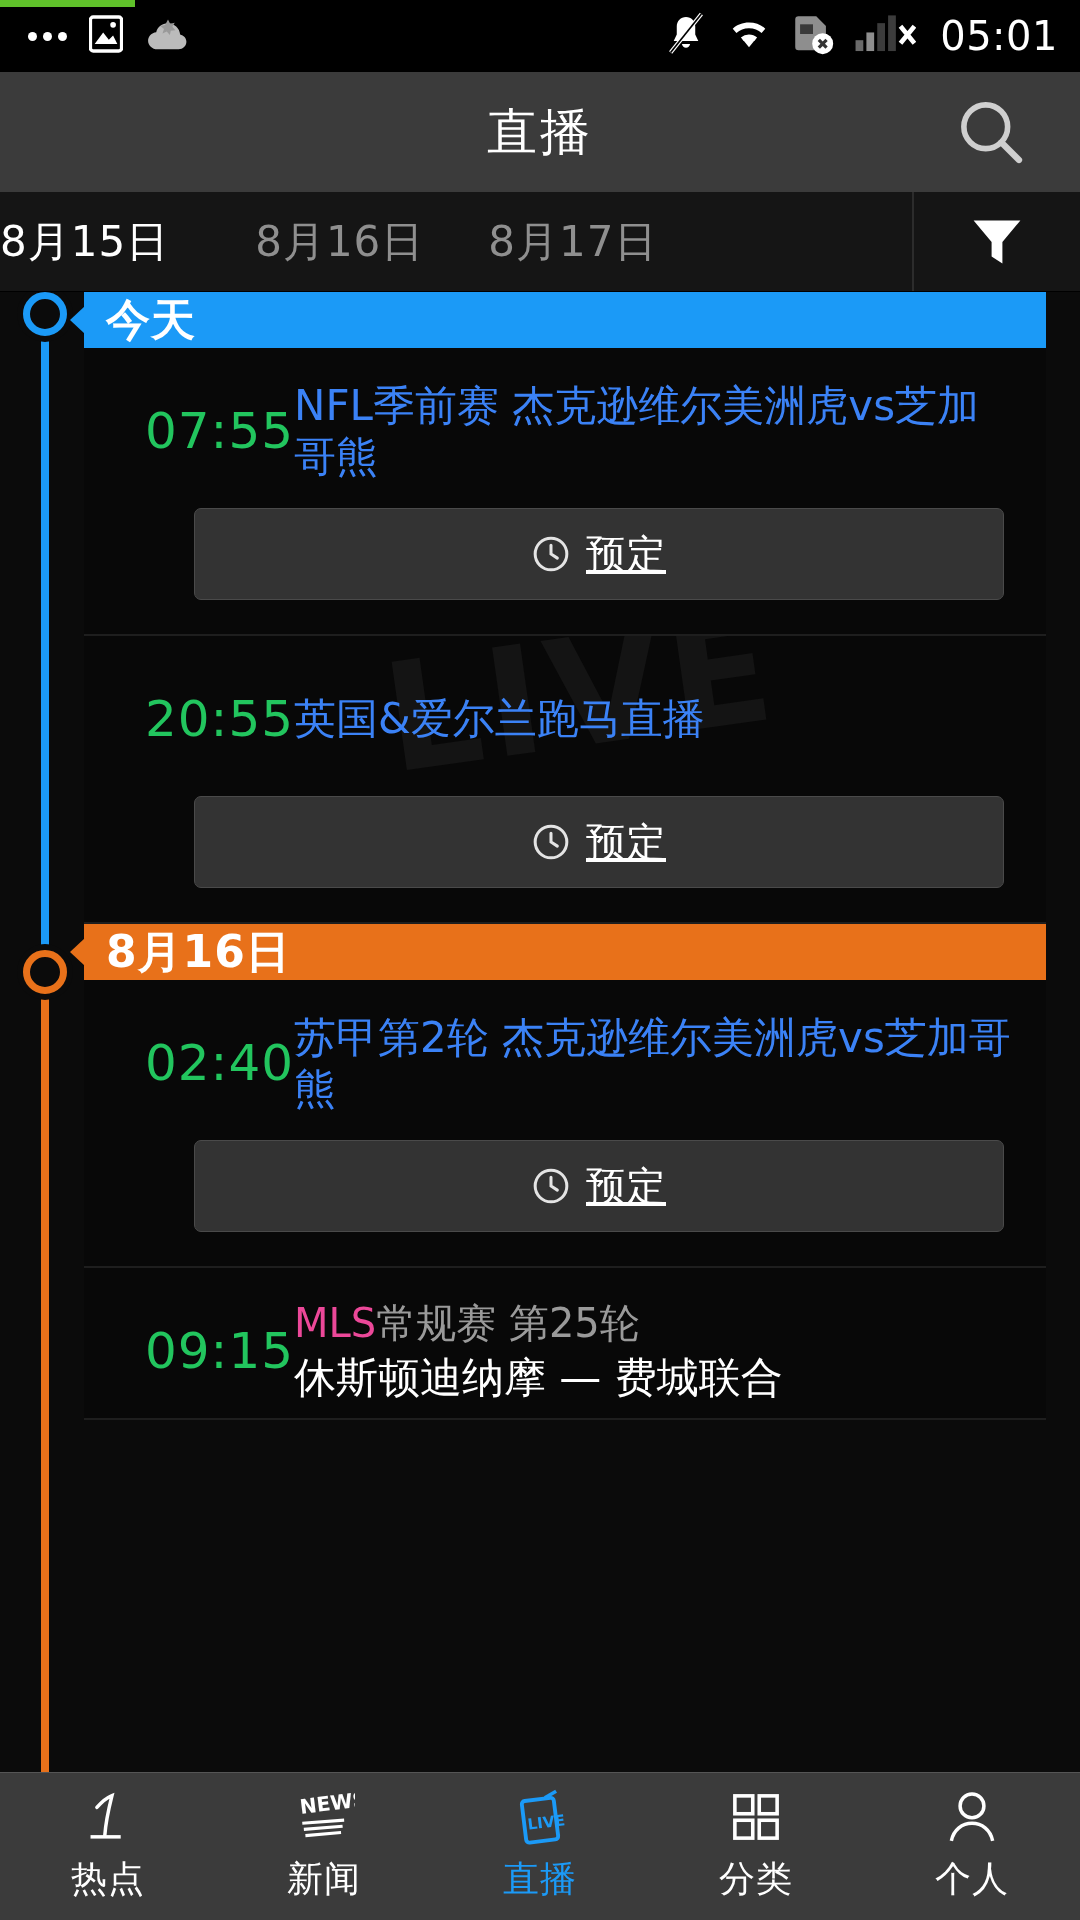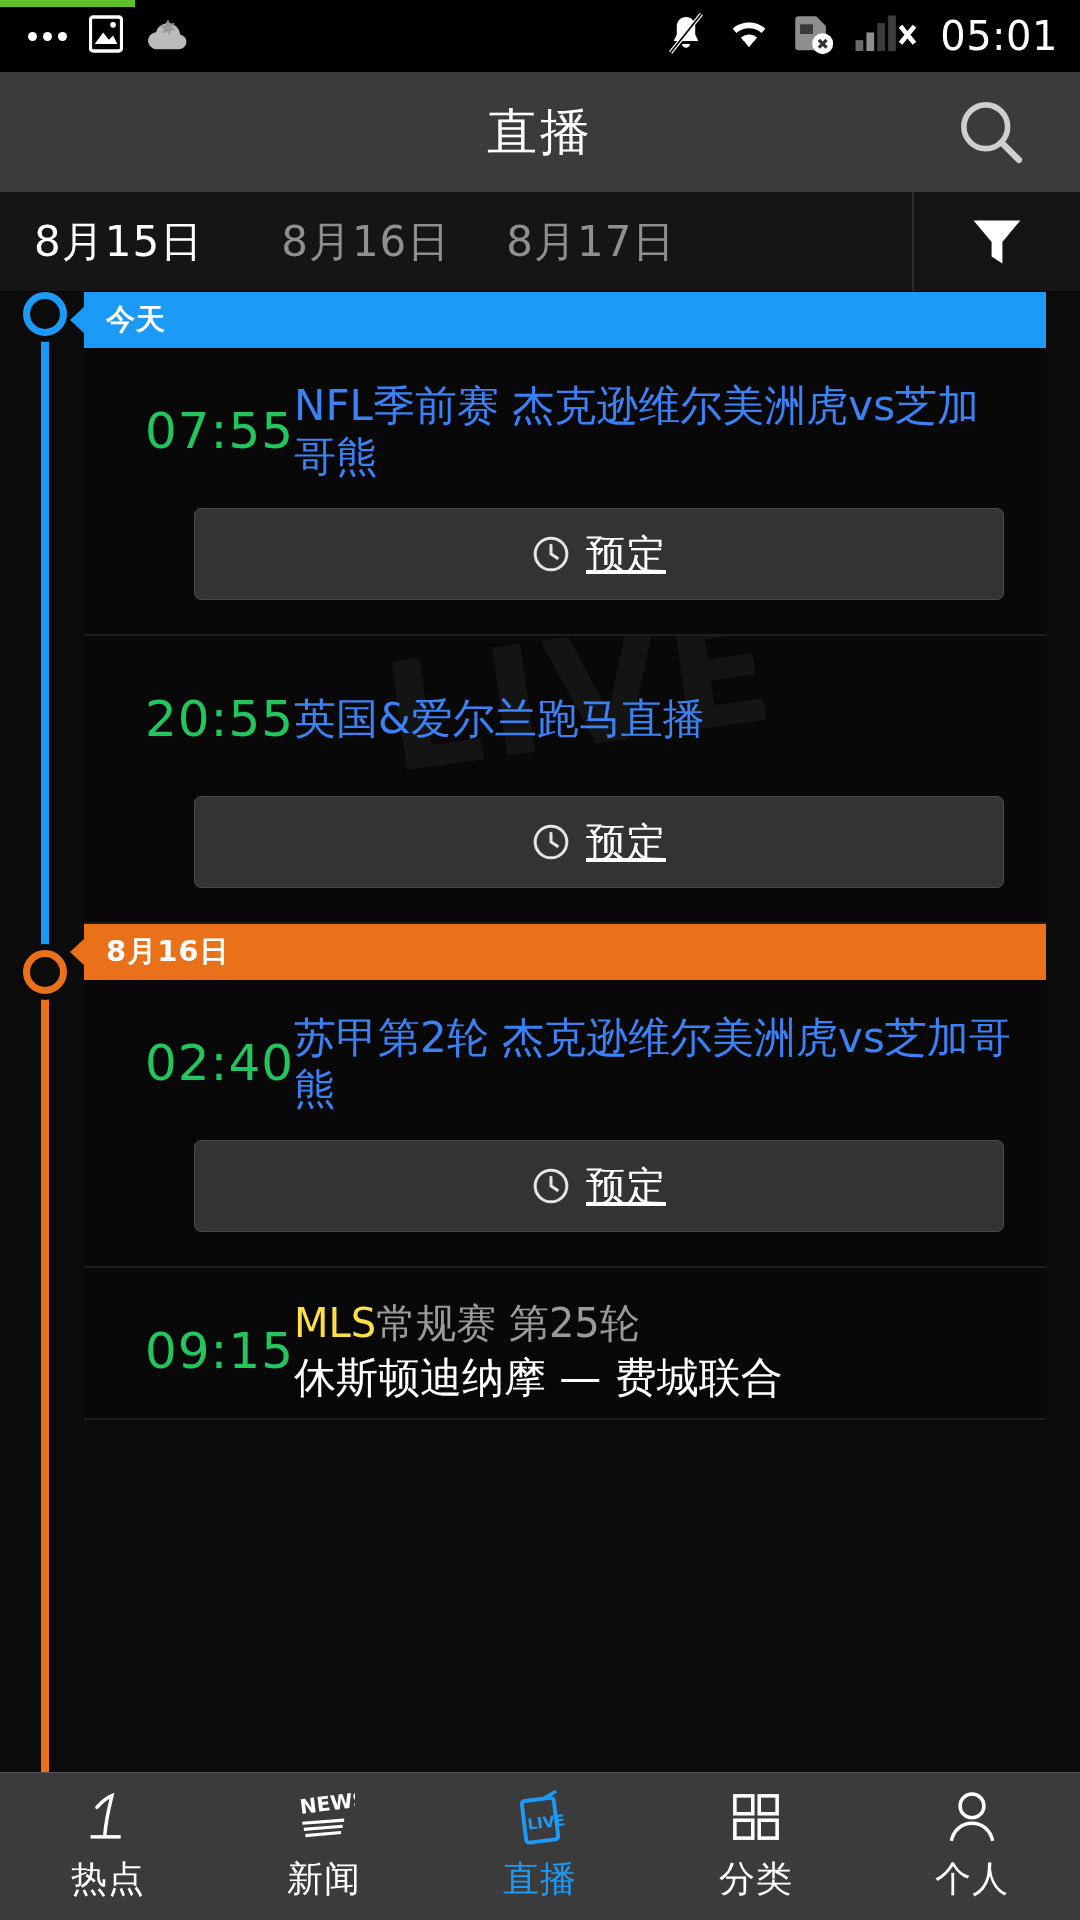--- a/index.html
+++ b/index.html
@@ -47,21 +47,21 @@
     position: absolute; right: 52px; top: 50%; transform: translateY(-50%);
     width: 74px; height: 74px; display: flex; align-items: center; justify-content: center;
   }
 
   
   .datebar {
     position: absolute; top: 192px; left: 0; width: 1080px; height: 100px;
     background: #151515; display: flex; align-items: stretch; z-index: 14;
     border-bottom: 1px solid #000;
   }
-  .date-tabs { display: flex; align-items: center; flex: 1; padding-left: 34px; gap: 0; }
+  .date-tabs { display: flex; align-items: center; flex: 1; gap: 8px; }
   .date-tab {
     font-size: 42px; color: #8f8f8f; padding: 0 38px 0 0; line-height: 1;
     letter-spacing: 1px; white-space: nowrap;
   }
   .date-tab:first-child { padding-right: 60px; }
   .date-tab + .date-tab { padding-left: 18px; }
   .date-tab.active { color: #fff; }
   .filter-cell {
     width: 168px; border-left: 2px solid #2c2c2c;
     display: flex; align-items: center; justify-content: center;
@@ -81,21 +81,21 @@
     position: absolute; left: -18px; width: 44px; height: 44px; border-radius: 50%;
     border: 7px solid #1b9af7; background: #0b0b0b; box-shadow: 0 0 0 6px #0b0b0b;
   }
   .node.orange { border-color: #e8711a; }
 
   .content { position: absolute; left: 84px; right: 34px; top: 0; }
 
   
   .day-banner {
     position: relative; height: 56px; display: flex; align-items: center;
-    padding-left: 22px; color: #fff; font-size: 29px; font-weight: bold;
+    padding-left: 22px; color: #fff; font-size: 44px; font-weight: bold;
     letter-spacing: 1px;
   }
   .day-banner.today { background: #1b9af7; }
   .day-banner.next  { background: #e8711a; }
   .day-banner::before {
     content: ""; position: absolute; left: -14px; top: 50%; transform: translateY(-50%);
     border-top: 14px solid transparent; border-bottom: 14px solid transparent;
     border-right: 15px solid #1b9af7;
   }
   .day-banner.next::before { border-right-color: #e8711a; }
@@ -112,21 +112,21 @@
     font-family: "DejaVu Sans", sans-serif;
   }
   .card-row { position: relative; display: flex; align-items: center; min-height: 150px; padding: 26px 0 10px 0; }
   .ev-time {
     color: #22c55e; font-size: 50px; width: 210px; flex: none; text-align: right;
     letter-spacing: 1px;
   }
   .ev-body { flex: 1; padding-right: 10px; }
   .ev-title { color: #3b82f6; font-size: 42px; line-height: 1.22; }
   .ev-sub-title { font-size: 40px; line-height: 1.25; color: #9a9a9a; }
-  .ev-sub-title .accent { color: #fde047; }
+  .ev-sub-title .accent { color: #ec4899; }
   .ev-teams { color: #fff; font-size: 42px; line-height: 1.25; margin-top: 4px; }
 
   .reserve-wrap { position: relative; padding: 10px 0 34px 110px; }
   .reserve-btn {
     height: 92px; background: #333333; border: 1px solid #4a4a4a; border-radius: 7px;
     display: flex; align-items: center; justify-content: center; gap: 16px;
     color: #ffffff; font-size: 40px; margin-right: 22px; text-decoration: underline;
   }
   .clock-ico { width: 38px; height: 38px; display: block; }
 

